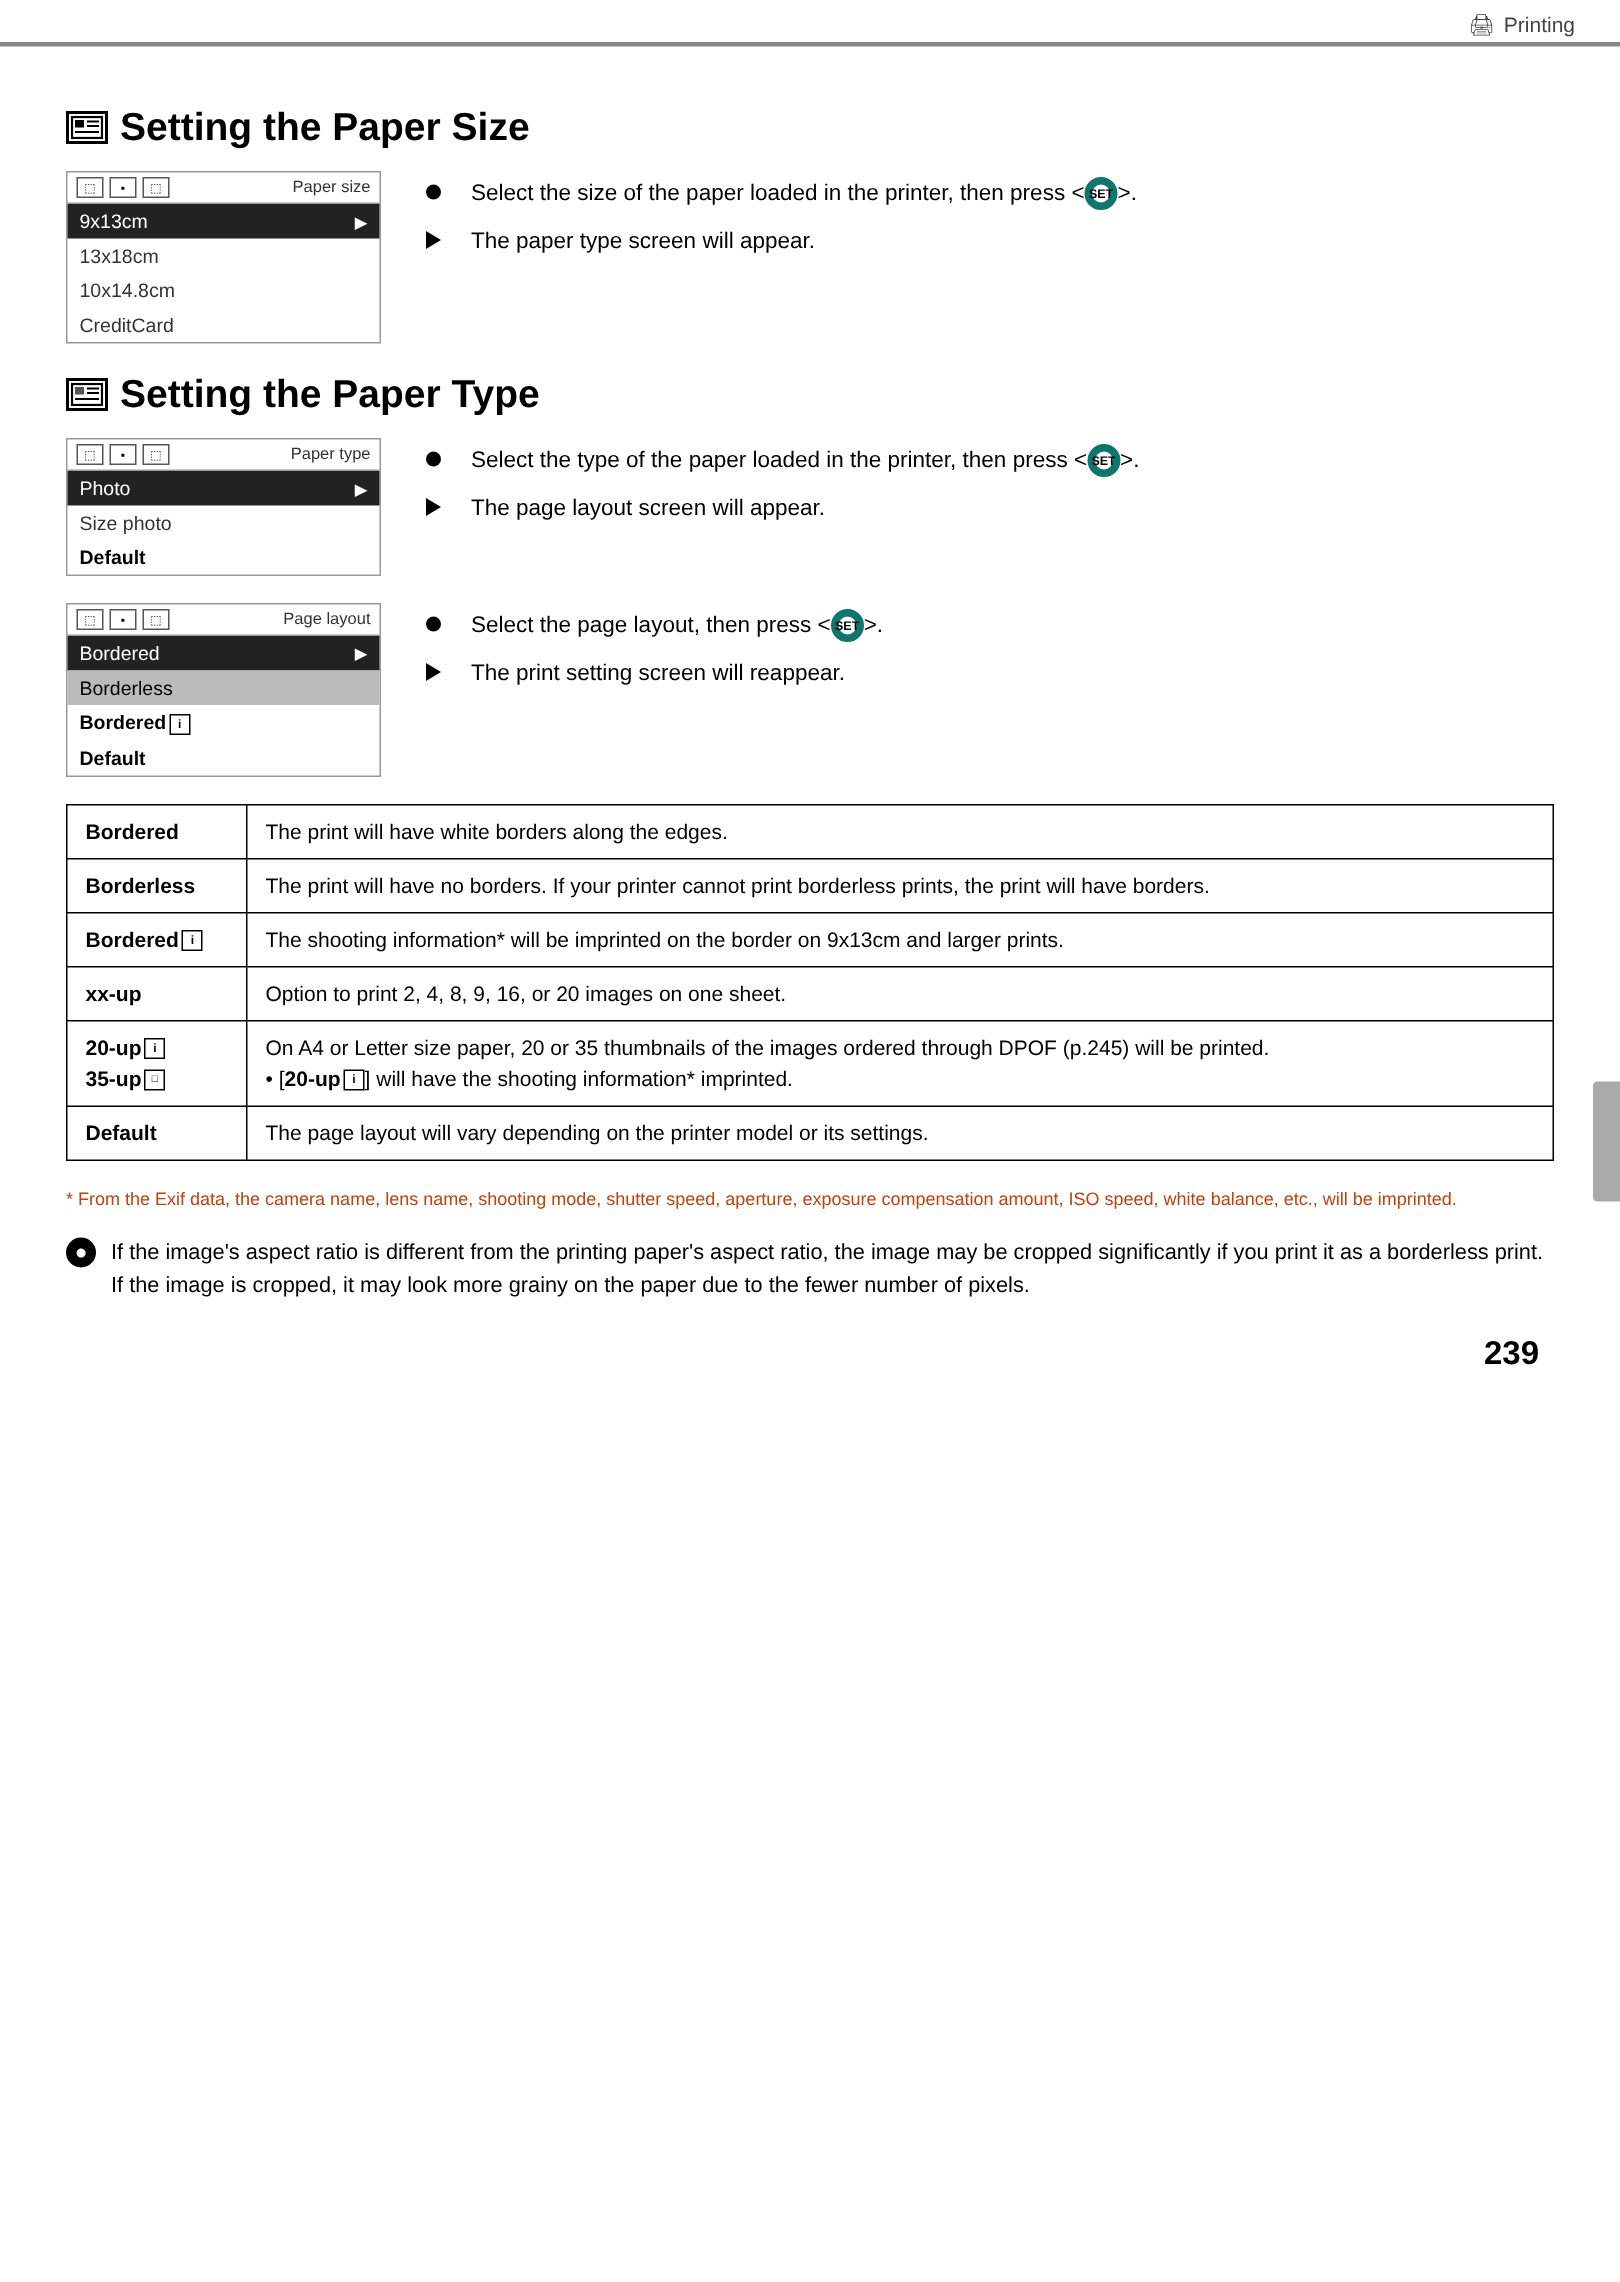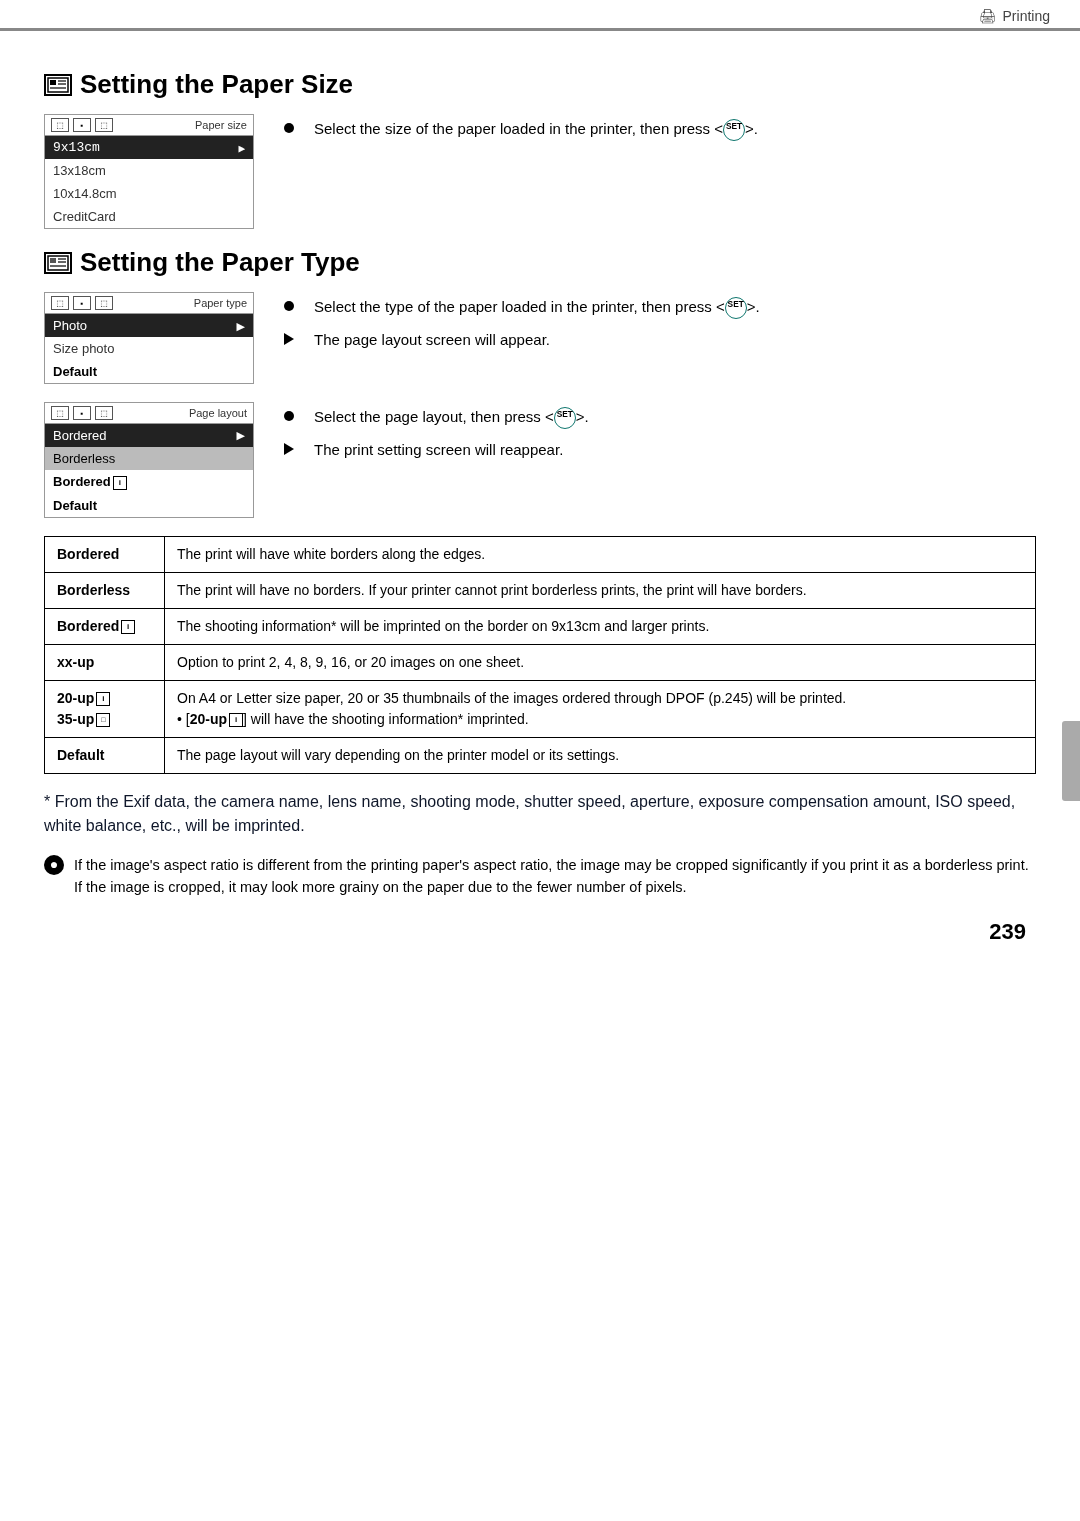--- a/index.html
+++ b/index.html
@@ -139,22 +139,23 @@
       border-top: 6px solid transparent;
       border-bottom: 6px solid transparent;
       border-left: 10px solid #000;
       flex-shrink: 0;
       margin-top: 4px;
     }
 
     
     .set-btn {
       display: inline-flex;
-      justify-content: center;
-      border: 1px solid #0f766e;
+      align-items: center;
+      justify-content: center;
+      border: 5px solid #0f766e;
       border-radius: 50%;
       font-size: 10px;
       width: 22px;
       height: 22px;
       font-weight: bold;
       vertical-align: middle;
     }
 
     
     .info-table {
@@ -193,22 +194,22 @@
       border: 1.5px solid #000;
       align-items: center;
       justify-content: center;
       font-size: 7px;
       vertical-align: middle;
       margin-left: 2px;
     }
 
     
     .footnote {
-      font-size: 16px;
-      color: #0f172a;
+      font-size: 12px;
+      color: #c2410c;
       margin-bottom: 16px;
       line-height: 1.5;
     }
 
     
     .warning-box {
       display: flex;
       gap: 10px;
       font-size: 14.5px;
       line-height: 1.55;
@@ -285,35 +286,39 @@
 
   <div class="section-block">
 
     <div class="screen-panel">
       <div class="screen-top-bar">
         <div class="screen-icon">⬚</div>
         <div class="screen-icon">▪</div>
         <div class="screen-icon">⬚</div>
         <span class="screen-label">Paper size</span>
       </div>
-      <div class="screen-row selected" style="display:flex;align-items:flex-end;font-family:Liberation Mono, monospace;">
+      <div class="screen-row selected" style="display:flex;align-items:flex-end;">
         <span>9x13cm</span>
         <span class="tick-mark">▶</span>
       </div>
       <div class="screen-row">13x18cm</div>
       <div class="screen-row">10x14.8cm</div>
       <div class="screen-row">CreditCard</div>
     </div>
 
     <div class="instructions">
       <div class="instruction-item">
         <div class="bullet-circle"></div>
         <span>Select the size of the paper loaded in the printer, then press &lt;<span class="set-btn">
               <small>SET</small>
             </span>&gt;.</span>
+      </div>
+      <div class="instruction-item">
+        <div class="bullet-triangle"></div>
+        <span>The paper type screen will appear.</span>
       </div>
     </div>
   </div>
 
   <div class="section-heading">
     <div class="section-icon-box">
       <svg width="22" height="16" viewBox="0 0 22 16">
         <rect x="1" y="1" width="20" height="14" fill="none" stroke="#000" stroke-width="1.5"></rect>
         <rect x="3" y="3" width="6" height="5" fill="#555"></rect>
         <line x1="11" y1="4" x2="19" y2="4" stroke="#000" stroke-width="1.2"></line>

